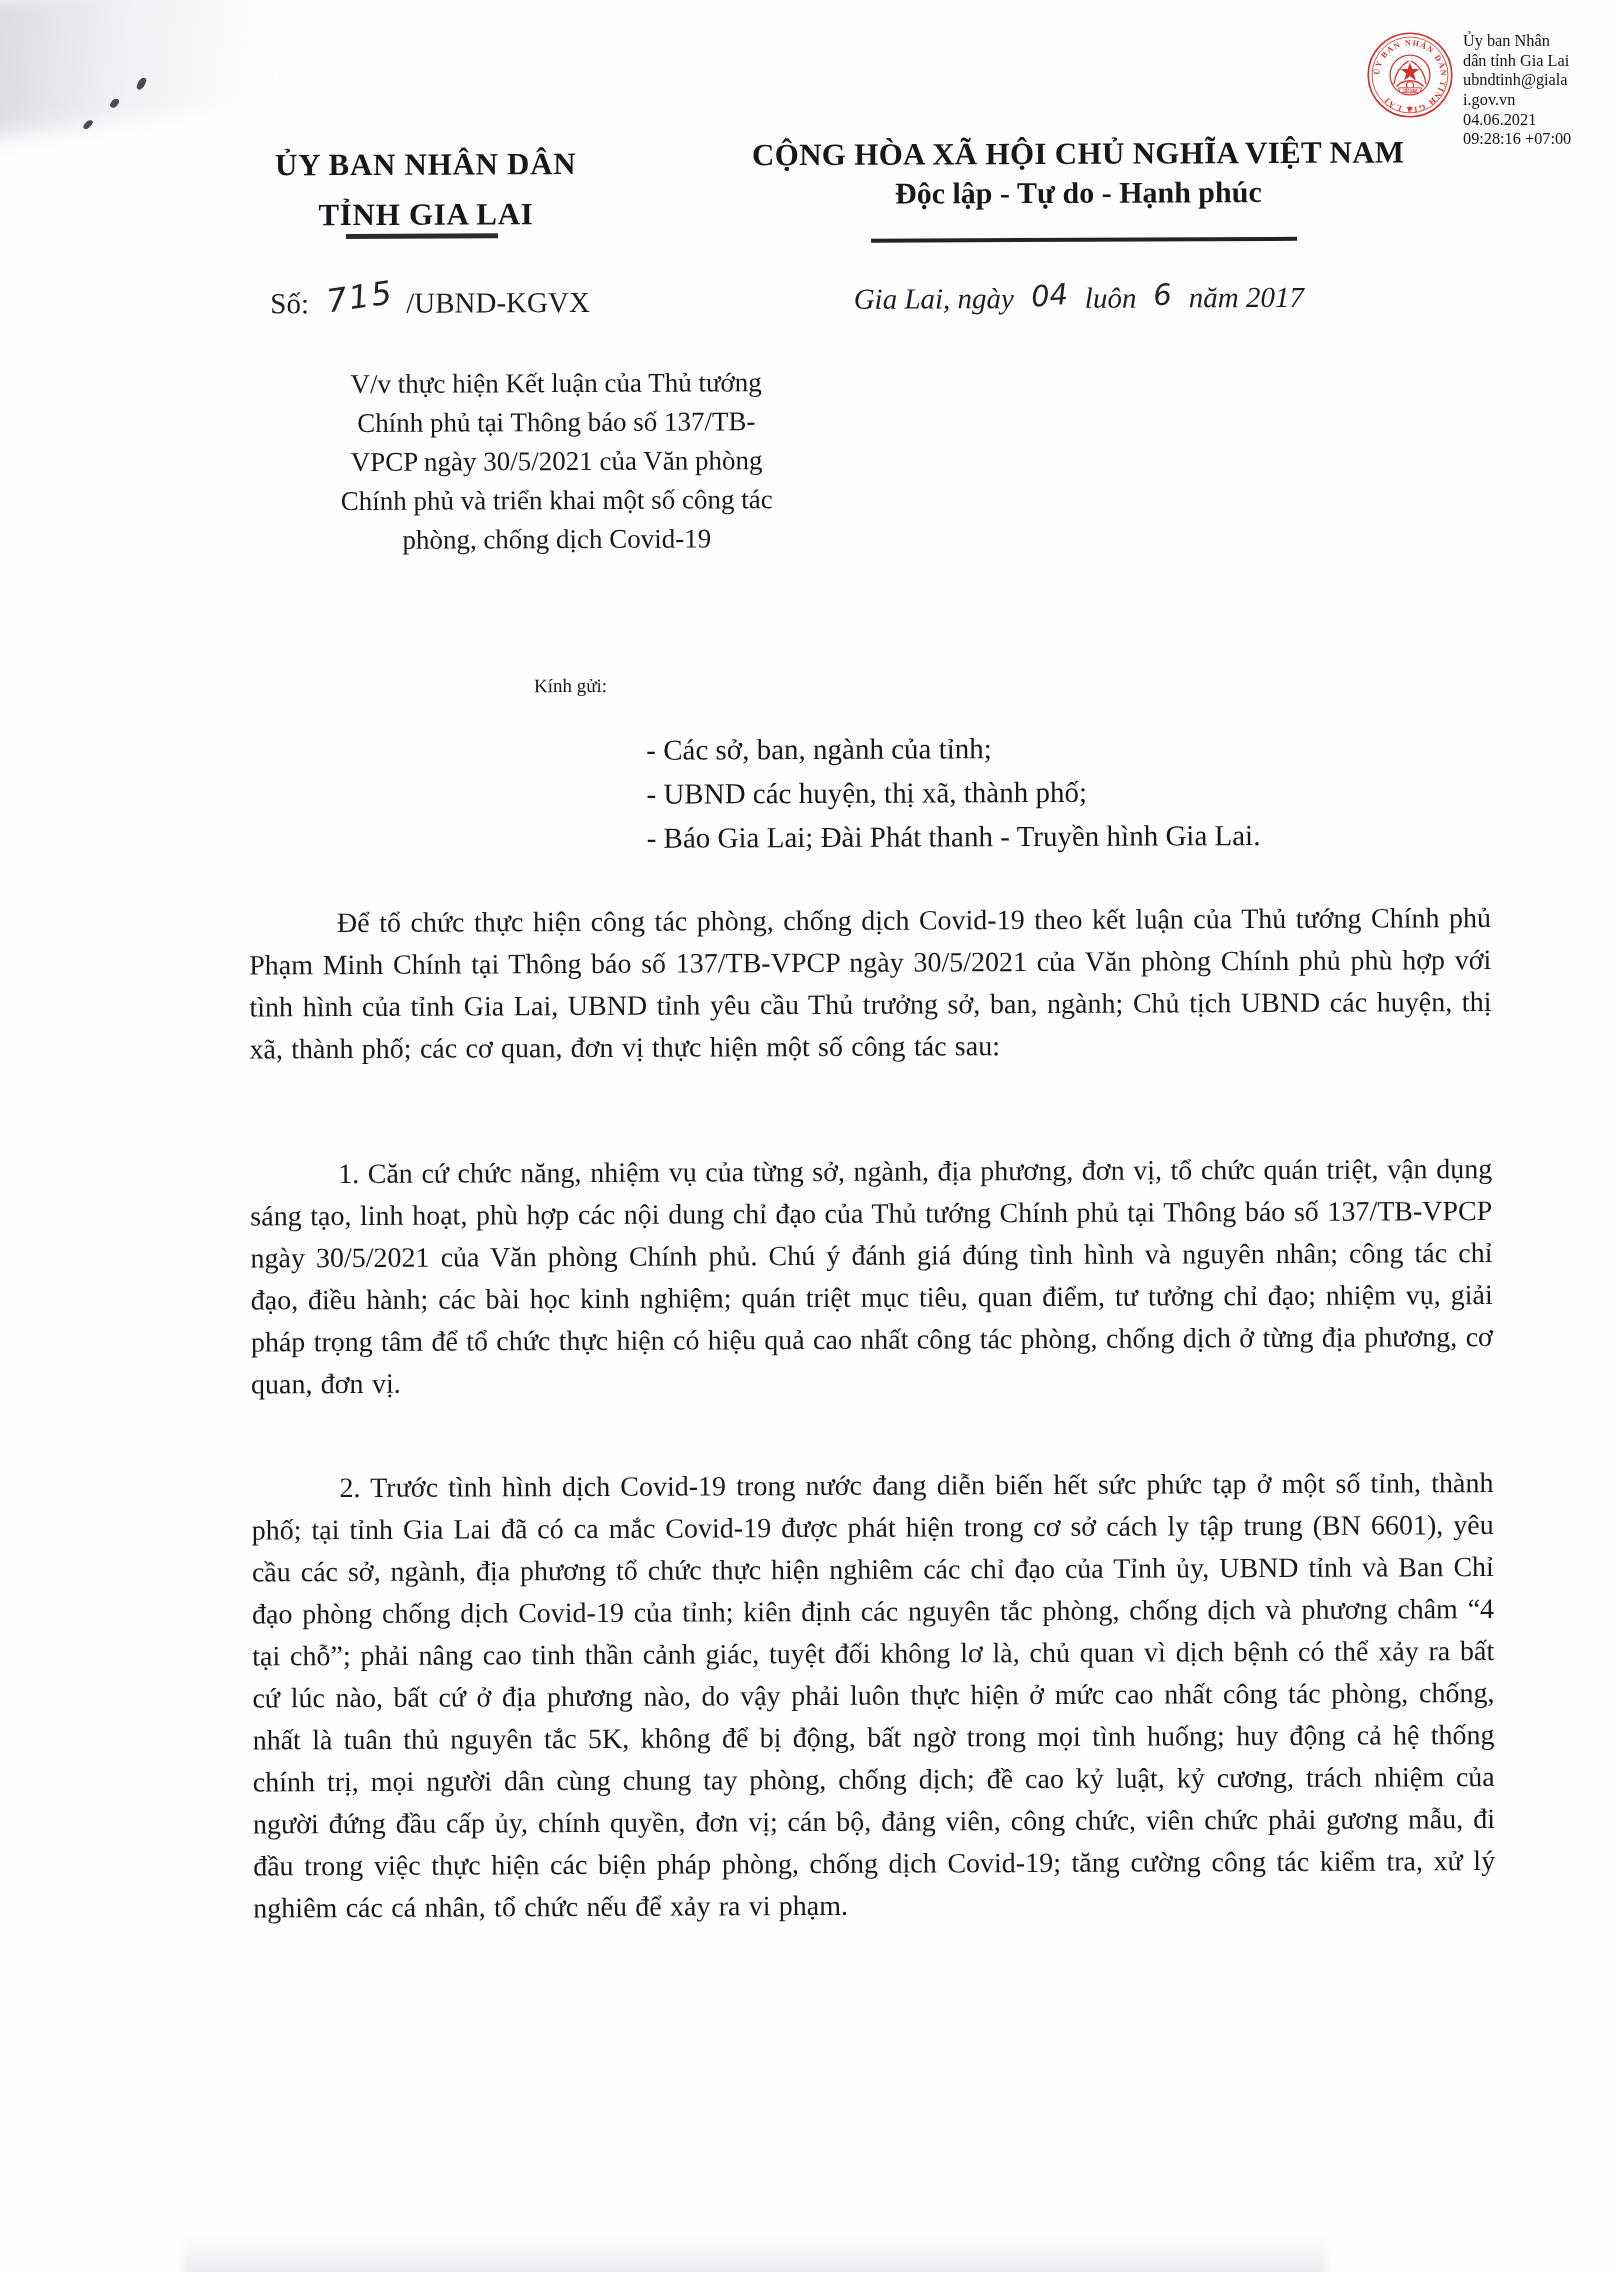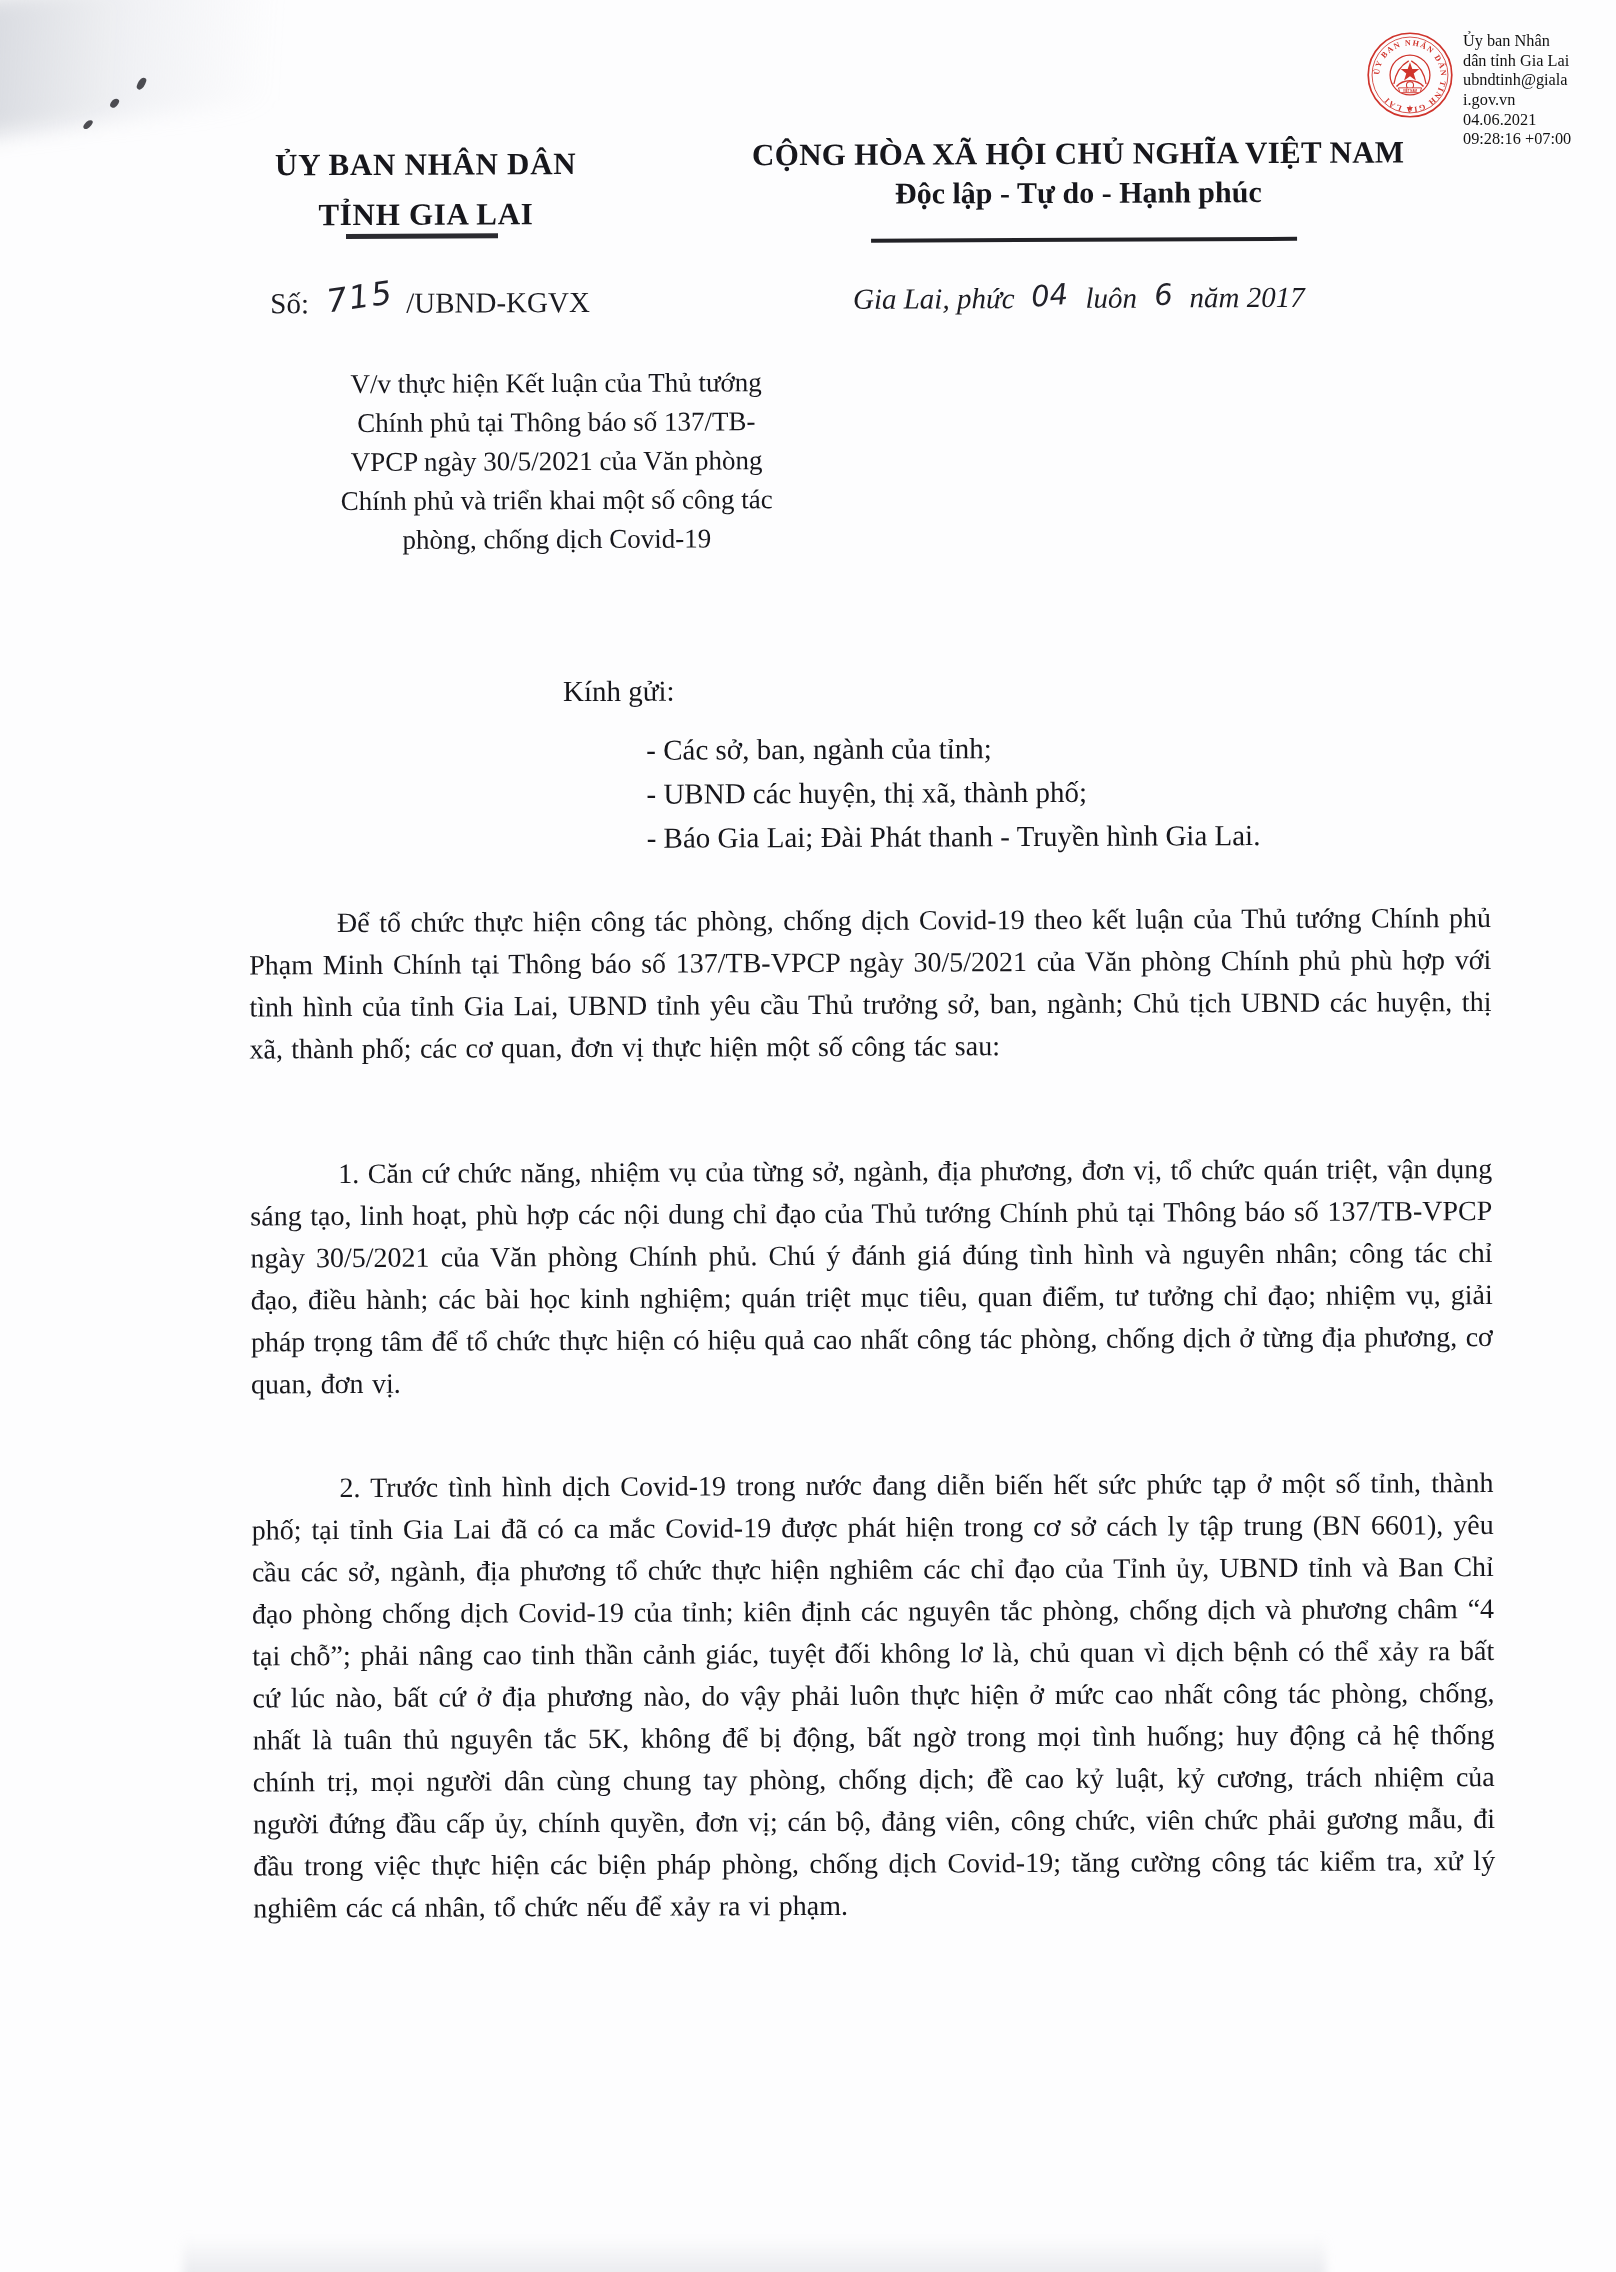--- a/index.html
+++ b/index.html
@@ -71,21 +71,21 @@
     position:absolute;left:689px;top:282px;width:777px;text-align:center;
     font-style:italic;font-size:29px;color:#1c1c22;white-space:nowrap;
   }
   .date-line .hand{font-size:29px;transform:rotate(-4deg) translateY(-2.6px);margin:0 17px;}
 
   .subject{
     position:absolute;left:250px;top:363px;width:609px;
     text-align:center;font-size:27px;line-height:39px;color:#17171c;
   }
 
-  .kinh-gui{position:absolute;left:560px;top:674px;font-size:29px;color:#17171c;}
+  .kinh-gui{position:absolute;left:531px;top:674px;font-size:19px;color:#17171c;}
   .recipients{position:absolute;left:643px;top:727px;font-size:29px;line-height:44px;color:#17171c;}
 
   .para{
     position:absolute;left:245px;width:1242px;margin:0;
     font-size:28px;line-height:42px;text-align:justify;text-indent:88px;
     color:#18181d;word-spacing:1.3px;
   }
   .para-a{top:900px;}
   .para-b{top:1151px;}
   .para-c{top:1465px;}
@@ -138,21 +138,21 @@
     <div class="hdr-left-rule"></div>
 
     <div class="hdr-right">
       <div class="line1">CỘNG HÒA XÃ HỘI CHỦ NGHĨA VIỆT NAM</div>
       <div class="line2">Độc lập - Tự do - Hạnh phúc</div>
     </div>
     <div class="hdr-right-rule"></div>
 
     <div class="so-line"><span>Số:</span><span class="hand">715</span><span>/UBND-KGVX</span></div>
 
-    <div class="date-line"><span>Gia Lai, phức</span><span class="hand">04</span><span>luôn</span><span class="hand">6</span><span>năm 2017</span></div>
+    <div class="date-line"><span>Gia Lai, ngày</span><span class="hand">04</span><span>luôn</span><span class="hand">6</span><span>năm 2017</span></div>
 
     <div class="subject">
       <div>V/v thực hiện Kết luận của Thủ tướng</div>
       <div>Chính phủ tại Thông báo số 137/TB-</div>
       <div>VPCP ngày 30/5/2021 của Văn phòng</div>
       <div>Chính phủ và triển khai một số công tác</div>
       <div>phòng, chống dịch Covid-19</div>
     </div>
 
     <div class="kinh-gui">Kính gửi:</div>

